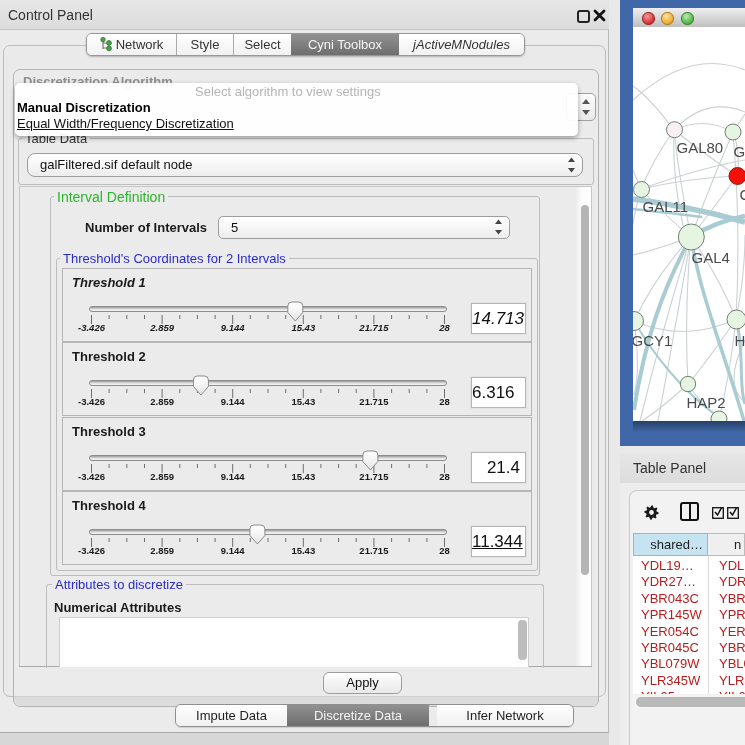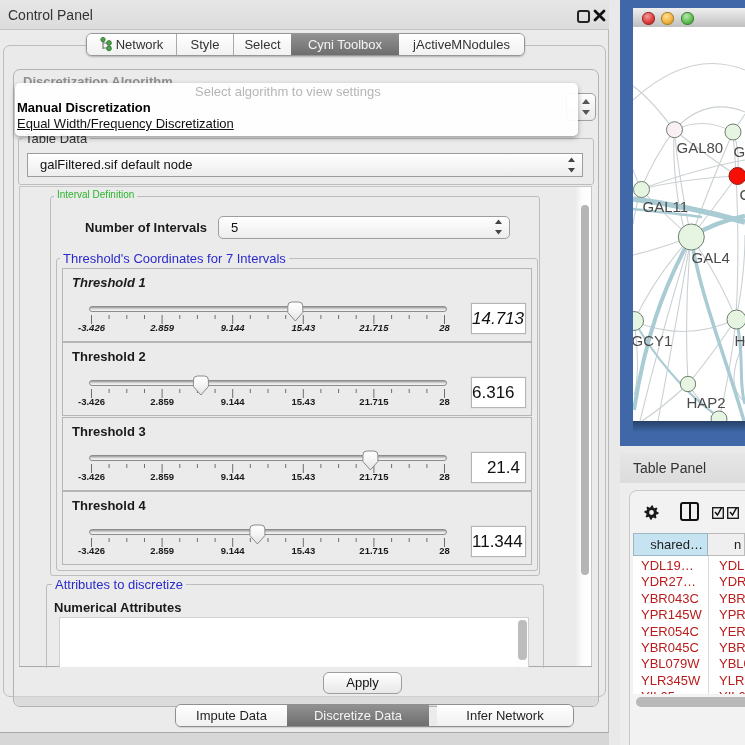--- a/index.html
+++ b/index.html
@@ -28,69 +28,69 @@
         <circle cx="3" cy="2.6" r="2.2" fill="#4da24d" stroke="#2c6e2c" stroke-width="0.8"></circle>
         <circle cx="9" cy="6" r="2.4" fill="#4da24d" stroke="#2c6e2c" stroke-width="0.8"></circle>
         <circle cx="9" cy="11.4" r="2.4" fill="#4da24d" stroke="#2c6e2c" stroke-width="0.8"></circle>
       </svg>
     Network</div>
   <div style="width:1px;background:#aaa;"></div>
   <div style="width:56px;background:linear-gradient(#fff,#f1f1f1);text-align:center;">Style</div>
   <div style="width:1px;background:#aaa;"></div>
   <div style="width:57px;background:linear-gradient(#fff,#f1f1f1);text-align:center;">Select</div>
   <div style="width:108px;background:linear-gradient(#919191,#6e6e6e);color:#f4f4f4;text-align:center;">Cyni Toolbox</div>
-  <div style="width:125px;background:linear-gradient(#fff,#f1f1f1);text-align:center;">jActiveMNodules</div>
+  <div style="width:125px;background:linear-gradient(#fff,#f1f1f1);text-align:center;font-style:italic;">jActiveMNodules</div>
 </div>
 
 <div class="abs" style="left:3px;top:45px;width:601px;height:650px;border:1px solid #bdbdbd;border-radius:7px;background:#eaeaea;"></div>
 
 <div class="abs" style="left:13px;top:69px;width:584px;height:636px;border:1px solid #b3b3b3;border-radius:7px;background:#ebebeb;overflow:hidden;">
   <div style="position:absolute;left:0;bottom:0;width:100%;height:9px;background:#dcdcdc;border-top:1px solid #cfcfcf;"></div>
 </div>
 
 <div class="abs" style="left:23px;top:74px;font-size:13px;font-weight:bold;color:#8f8f8f;">Discretization Algorithm</div>
 
 <div class="abs" style="left:566px;top:93px;width:28px;height:26px;border:1px solid #a0a0a0;border-radius:5px;background:linear-gradient(#fdfdfd,#e9e9e9);">
   <svg width="10" height="18" viewBox="0 0 10 18" style="position:absolute;right:4px;top:4px;">
       <path d="M5 1 L9 6 H1 Z" fill="#555"></path>
       <path d="M5 17 L1 12 H9 Z" fill="#555"></path>
     </svg>
 </div>
 
 <div class="abs" style="left:18px;top:138px;width:574px;height:45px;border:1px solid #bdbdbd;border-radius:3px;"></div>
 <div class="abs" style="left:22px;top:131px;font-size:13px;color:#333;background:#ebebeb;padding:0 3px;">Table Data</div>
-<div class="abs" style="left:27px;top:153px;width:554px;height:22px;border:1px solid #9d9d9d;border-radius:0;background:linear-gradient(#ffffff,#ededed);font-size:13px;line-height:22px;color:#111;">
+<div class="abs" style="left:27px;top:153px;width:554px;height:22px;border:1px solid #9d9d9d;border-radius:8px;background:linear-gradient(#ffffff,#ededed);font-size:13px;line-height:22px;color:#111;">
   <span style="padding-left:12px;">galFiltered.sif default node</span>
   <svg width="9" height="16" viewBox="0 0 9 16" style="position:absolute;right:6px;top:3px;">
       <path d="M4.5 0.5 L8 5 H1 Z" fill="#444"></path>
       <path d="M4.5 15.5 L1 11 H8 Z" fill="#444"></path>
     </svg>
 </div>
 
 <div class="abs" id="viewport" style="left:19px;top:186px;width:573px;height:481px;border:1px solid #c6c6c6;box-sizing:border-box;overflow:hidden;background:#ebebeb;">
 </div>
 <div class="abs" style="left:19px;top:666px;width:573px;height:1px;background:#a9a9a9;"></div>
 
 <div class="abs" style="left:576px;top:187px;width:15px;height:479px;background:linear-gradient(to right,#ededed,#fcfcfc 40%,#ffffff);"></div>
 <div class="abs" style="left:581px;top:205px;width:8px;height:370px;background:#b5b5b5;border-radius:4px;"></div>
 
 <div class="abs" style="left:50px;top:196px;width:488px;height:378px;border:1px solid #bdbdbd;border-radius:3px;"></div>
-<div class="abs" style="left:54px;top:189px;font-size:10px;color:#2cb52c;background:#ebebeb;padding:0 3px;">Interval Definition</div>
+<div class="abs" style="left:54px;top:189px;font-size:14px;color:#2cb52c;background:#ebebeb;padding:0 3px;">Interval Definition</div>
 
 <div class="abs" style="left:85px;top:220px;font-size:13px;font-weight:bold;color:#1a1a1a;">Number of Intervals</div>
 <div class="abs" style="left:218px;top:216px;width:290px;height:21px;border:1px solid #9d9d9d;border-radius:5px;background:linear-gradient(#ffffff,#ededed);font-size:13px;line-height:21px;color:#111;">
   <span style="padding-left:12px;">5</span>
   <svg width="9" height="16" viewBox="0 0 9 16" style="position:absolute;right:6px;top:2px;">
       <path d="M4.5 0.5 L8 5 H1 Z" fill="#444"></path>
       <path d="M4.5 15.5 L1 11 H8 Z" fill="#444"></path>
     </svg>
 </div>
 
 <div class="abs" style="left:56px;top:258px;width:480px;height:311px;border:1px solid #bdbdbd;border-radius:3px;"></div>
-<div class="abs" style="left:60px;top:251px;font-size:13px;color:#2a2acc;background:#ebebeb;padding:0 3px;">Threshold's Coordinates for 7 Intervals</div>
+<div class="abs" style="left:60px;top:251px;font-size:13px;color:#2a2acc;background:#ebebeb;padding:0 3px;">Threshold's Coordinates for 2 Intervals</div>
 
 <div id="rows">
 <div class="abs" style="left:62px;top:267.5px;width:470px;height:74px;border:1px solid #b5b5b5;background:#ebebeb;box-sizing:border-box;font-style:italic;">
   <div style="position:absolute;left:9px;top:6px;font-size:13px;font-weight:bold;color:#1a1a1a;">Threshold 1</div>
   <div style="position:absolute;left:26px;top:37px;width:356px;height:4px;border:1px solid #8d8d8d;border-radius:3px;background:linear-gradient(#9a9a9a,#e2e2e2 55%,#f5f5f5);"></div>
   <svg style="position:absolute;left:0;top:0;" width="470" height="74" viewBox="0 0 470 74">
     <defs>
           <linearGradient id="tg" x1="0" y1="0" x2="0" y2="1">
             <stop offset="0" stop-color="#ffffff"></stop>
             <stop offset="0.5" stop-color="#f4f4f4"></stop>
@@ -245,21 +245,21 @@
         <line x1="363.9" y1="46" x2="363.9" y2="50" stroke="#6e6e6e" stroke-width="1"></line>
         <line x1="381.5" y1="46" x2="381.5" y2="55" stroke="#6e6e6e" stroke-width="1"></line>
     <path d="M 186.9 37 Q 186.9 33 190.9 33 L 197.9 33 Q 201.9 33 201.9 37 L 201.9 43.5 L 194.4 52 L 186.9 43.5 Z" fill="url(#tg)" stroke="#8a8a8a" stroke-width="1"></path>
   </svg>
   <div style="position:absolute;left:-1.5px;top:53px;width:60px;text-align:center;font-size:9.5px;font-weight:bold;color:#1a1a1a;">-3.426</div>
   <div style="position:absolute;left:69.1px;top:53px;width:60px;text-align:center;font-size:9.5px;font-weight:bold;color:#1a1a1a;">2.859</div>
   <div style="position:absolute;left:139.7px;top:53px;width:60px;text-align:center;font-size:9.5px;font-weight:bold;color:#1a1a1a;">9.144</div>
   <div style="position:absolute;left:210.3px;top:53px;width:60px;text-align:center;font-size:9.5px;font-weight:bold;color:#1a1a1a;">15.43</div>
   <div style="position:absolute;left:280.9px;top:53px;width:60px;text-align:center;font-size:9.5px;font-weight:bold;color:#1a1a1a;">21.715</div>
   <div style="position:absolute;left:351.5px;top:53px;width:60px;text-align:center;font-size:9.5px;font-weight:bold;color:#1a1a1a;">28</div>
-  <div style="position:absolute;left:408px;top:34px;width:53px;height:29px;background:#fff;border:1px solid #b5b5b5;box-shadow:inset 0 0 0 1px #fff, 0 0 0 1px #e3e3e3;font-size:17px;line-height:29px;text-align:right;color:#111;"><span style="padding-right:5px;">11.344</span></div>
+  <div style="position:absolute;left:408px;top:34px;width:53px;height:29px;background:#fff;border:1px solid #b5b5b5;box-shadow:inset 0 0 0 1px #fff, 0 0 0 1px #e3e3e3;font-size:17px;line-height:29px;text-align:right;color:#111;text-decoration:underline;"><span style="padding-right:5px;">11.344</span></div>
 </div>
 </div>
 
 <div class="abs" style="left:46px;top:584px;width:496px;height:83px;border:1px solid #bdbdbd;border-bottom:none;border-radius:3px 3px 0 0;"></div>
 <div class="abs" style="left:52px;top:577px;font-size:13px;color:#2a2acc;background:#ebebeb;padding:0 3px;">Attributes to discretize</div>
 <div class="abs" style="left:54px;top:600px;font-size:13px;font-weight:bold;color:#1a1a1a;">Numerical Attributes</div>
 <div class="abs" style="left:59px;top:617px;width:468px;height:49px;background:#fff;border:1px solid #cfcfcf;border-bottom:none;font-size:13px;color:#111;overflow:hidden;">
   <div style="position:absolute;right:0;top:0;width:11px;height:49px;background:#fdfdfd;"></div>
   <div style="position:absolute;right:1px;top:2px;width:9px;height:40px;background:#bdbdbd;border-radius:4px;"></div>
 </div>

